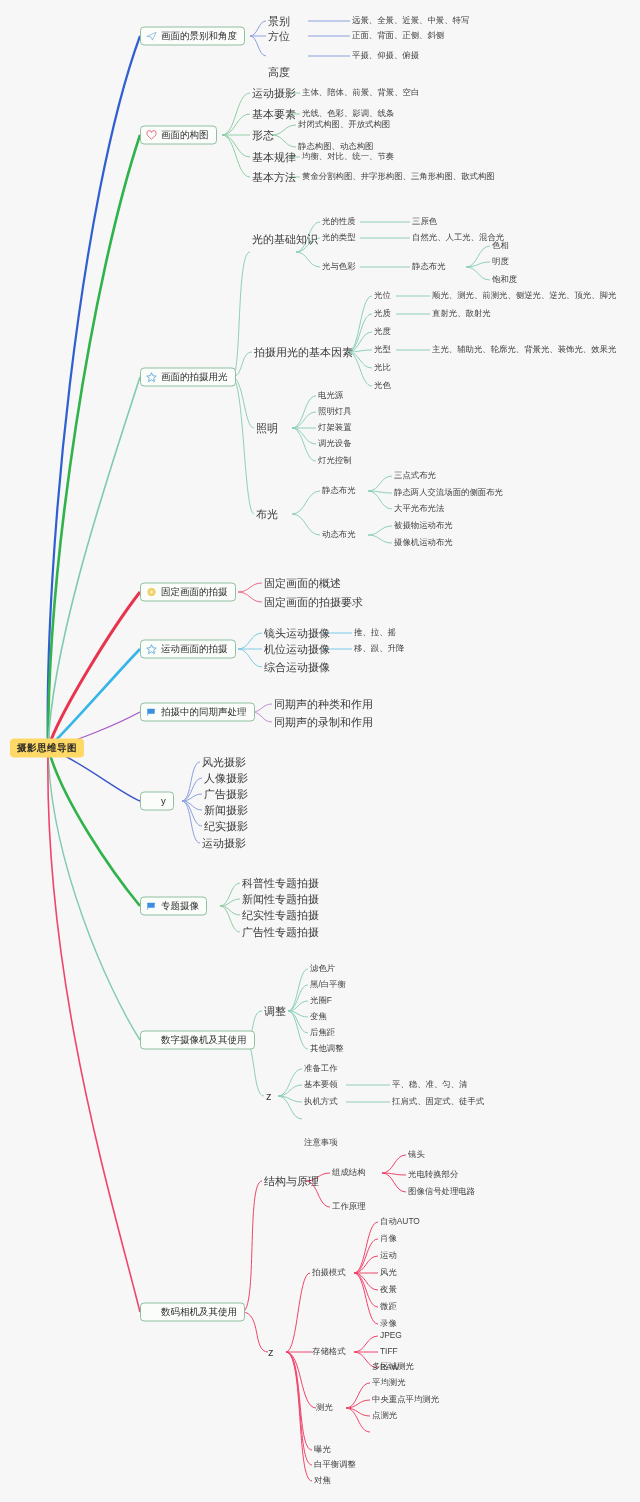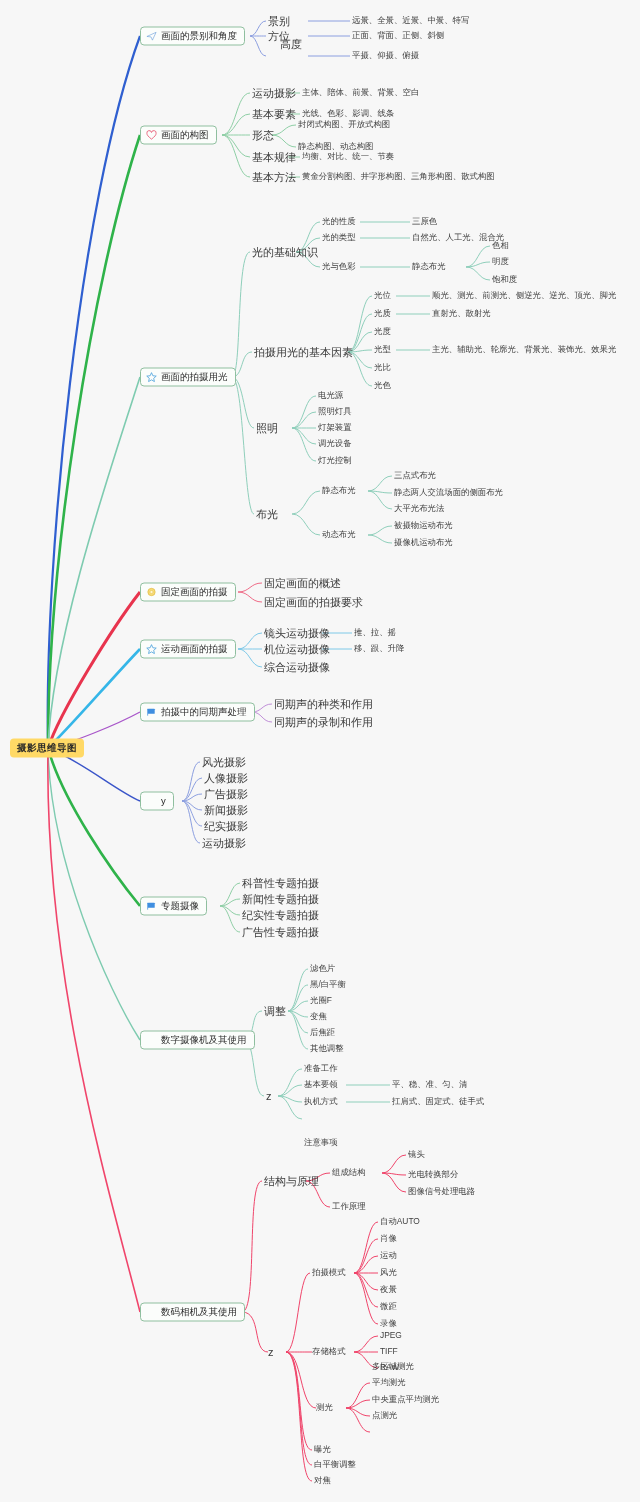--- a/index.html
+++ b/index.html
@@ -288,21 +288,21 @@
   <div class="node topic" style="left:140px;top:36px;">
     <span class="ico">
       <svg width="11" height="11" viewBox="0 0 24 24">
           <path d="M2 13 L22 4 L14 21 L11 14 Z" fill="#7fb0e6" stroke="#5a93d6" stroke-width="1.2" stroke-linejoin="round"></path>
         </svg>
     </span>
     <span class="lbl">画面的景别和角度</span>
   </div>
   <div class="sub l2" style="left:268px;top:21px;">景别</div>
   <div class="sub l2" style="left:268px;top:36px;">方位</div>
-  <div class="sub l2" style="left:268px;top:44px;margin-left:12px;">高度</div>
+  <div class="sub l2" style="left:268px;top:72px;">高度</div>
   <div class="sub l3" style="left:352px;top:21px;">远景、全景、近景、中景、特写</div>
   <div class="sub l3" style="left:352px;top:36px;">正面、背面、正侧、斜侧</div>
   <div class="sub l3" style="left:352px;top:56px;">平摄、仰摄、俯摄</div>
 
   <div class="node topic" style="left:140px;top:135px;">
     <span class="ico">
       <svg width="11" height="11" viewBox="0 0 24 24">
           <path d="M12 21 C5 15.5 2 12 2 8.5 A5 5 0 0 1 12 6.5 A5 5 0 0 1 22 8.5 C22 12 19 15.5 12 21 Z" fill="none" stroke="#e8607a" stroke-width="2"></path>
         </svg>
     </span>
@@ -322,21 +322,21 @@
 
   <div class="node topic" style="left:140px;top:377px;">
     <span class="ico">
       <svg width="11" height="11" viewBox="0 0 24 24">
           <path d="M12 2.5 L15 9.3 L22.3 10 L16.8 14.9 L18.4 22 L12 18.3 L5.6 22 L7.2 14.9 L1.7 10 L9 9.3 Z" fill="none" stroke="#4ea3dd" stroke-width="1.8" stroke-linejoin="round"></path>
         </svg>
     </span>
     <span class="lbl">画面的拍摄用光</span>
   </div>
 
-  <div class="sub l2" style="left:252px;top:252px;">光的基础知识</div>
+  <div class="sub l2" style="left:252px;top:240px;font-family:Liberation Mono, monospace;">光的基础知识</div>
   <div class="sub l3" style="left:322px;top:222px;">光的性质</div>
   <div class="sub l3" style="left:322px;top:238px;">光的类型</div>
   <div class="sub l3" style="left:322px;top:267px;">光与色彩</div>
   <div class="sub l4" style="left:412px;top:222px;">三原色</div>
   <div class="sub l4" style="left:412px;top:238px;">自然光、人工光、混合光</div>
   <div class="sub l4" style="left:412px;top:267px;">静态布光</div>
   <div class="sub l4" style="left:492px;top:246px;">色相</div>
   <div class="sub l4" style="left:492px;top:262px;">明度</div>
   <div class="sub l4" style="left:492px;top:280px;">饱和度</div>
 

